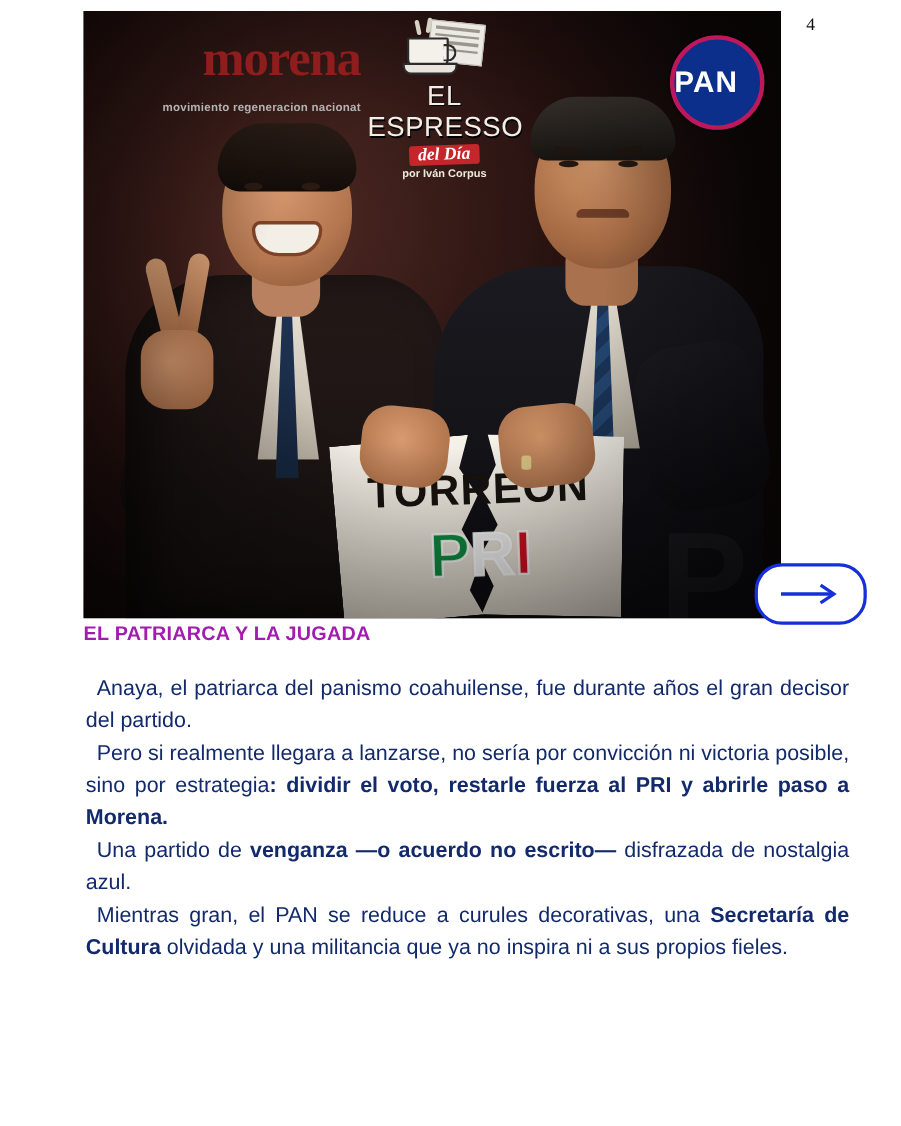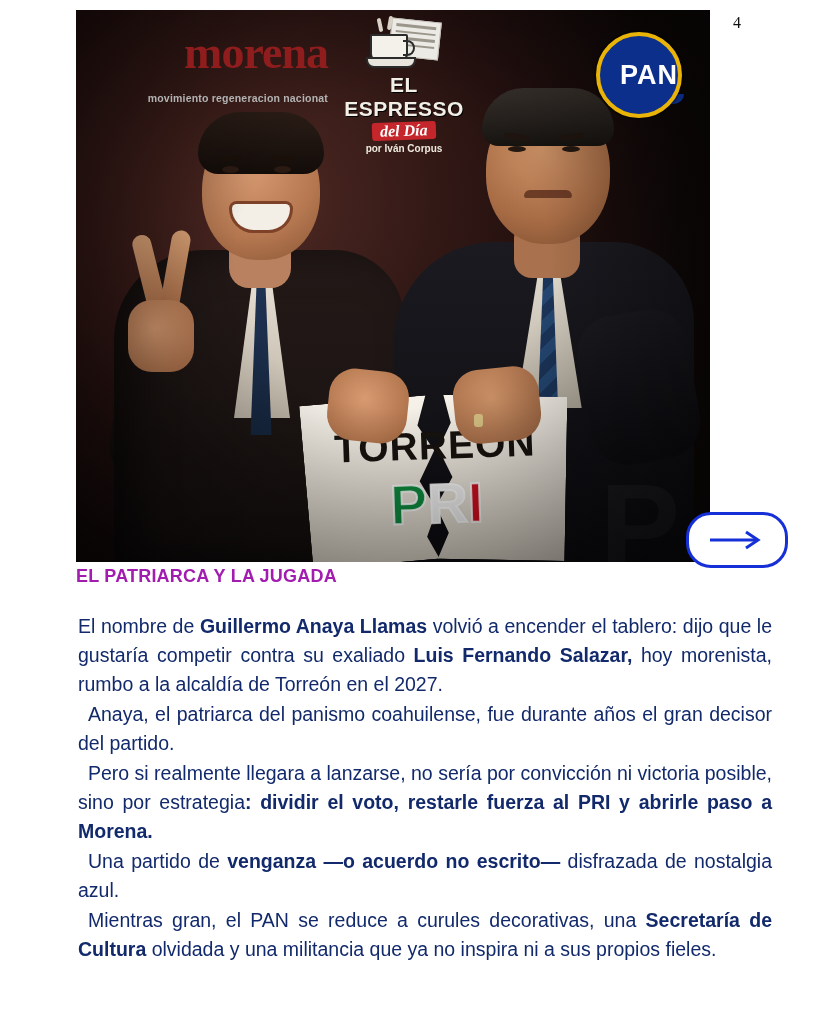--- a/index.html
+++ b/index.html
@@ -406,22 +406,22 @@
     position: absolute;
     left: 12px; top: 2px;
     width: 4px; height: 14px;
     background: #d8d2c6;
     border-radius: 3px;
     transform: rotate(-12deg);
   }
   .esp-steam.b { left: 22px; top: 0px; transform: rotate(10deg); }
   .esp-title {
     font-family: "Liberation Sans", sans-serif;
-    font-weight: bold;
-    font-size: 21px;
+    font-weight: normal;
+    font-size: 25px;
     letter-spacing: .5px;
     color: #f2efe7;
     text-shadow: 1px 1px 0 #000;
   }
   .esp-del {
     display: inline-block;
     margin-top: 1px;
     background: #c4262c;
     color: #fff;
     font-family: "Liberation Serif", serif;
@@ -436,31 +436,31 @@
     margin-top: 3px;
     font-family: "Liberation Sans", sans-serif;
     font-weight: bold;
     font-size: 10px;
     color: #efe9dc;
   }
 
   
   .pan {
     position: absolute;
-    right: 28px;
+    right: 15px;
     top: 22px;
     width: 78px;
     height: 78px;
     border-radius: 50%;
     background: #0b2f8a;
-    border: 4px solid #eab308;
+    border: 4px solid #be185d;
     box-shadow: 0 0 0 2px rgba(0,0,0,.25);
     display: flex;
     align-items: center;
-    justify-content: flex-end;
+    justify-content: flex-start;
   }
   .pan span {
     color: #ffffff;
     font-family: "Liberation Sans", sans-serif;
     font-weight: bold;
     font-size: 27px;
     letter-spacing: 1px;
   }
   .pan-tail {
     position: absolute;
@@ -622,23 +622,20 @@
   <div class="arrow-btn">
     <svg width="58" height="22" viewBox="0 0 58 22">
       <line x1="2" y1="11" x2="48" y2="11" stroke="#1630d8" stroke-width="3"></line>
       <polyline points="38,3 50,11 38,19" fill="none" stroke="#1630d8" stroke-width="3"></polyline>
     </svg>
   </div>
 
   <div class="headline">EL PATRIARCA Y LA JUGADA</div>
 
   <div class="body">
-    <p>
-      <span>El nombre de </span><b>Guillermo Anaya Llamas</b><span> volvió a encender el tablero: dijo que le gustaría competir contra su exaliado </span><b>Luis Fernando Salazar,</b><span> hoy morenista, rumbo a la alcaldía de Torreón en el 2027.</span>
-    </p>
     <p class="indent">
       <span>Anaya, el patriarca del panismo coahuilense, fue durante años el gran decisor del partido.</span>
     </p>
     <p class="indent">
       <span>Pero si realmente llegara a lanzarse, no sería por convicción ni victoria posible, sino por estrategia</span><b>: dividir el voto, restarle fuerza al PRI y abrirle paso a Morena.</b>
     </p>
     <p class="indent">
       <span>Una partido de </span><b>venganza —o acuerdo no escrito—</b><span> disfrazada de nostalgia azul.</span>
     </p>
     <p class="indent">

